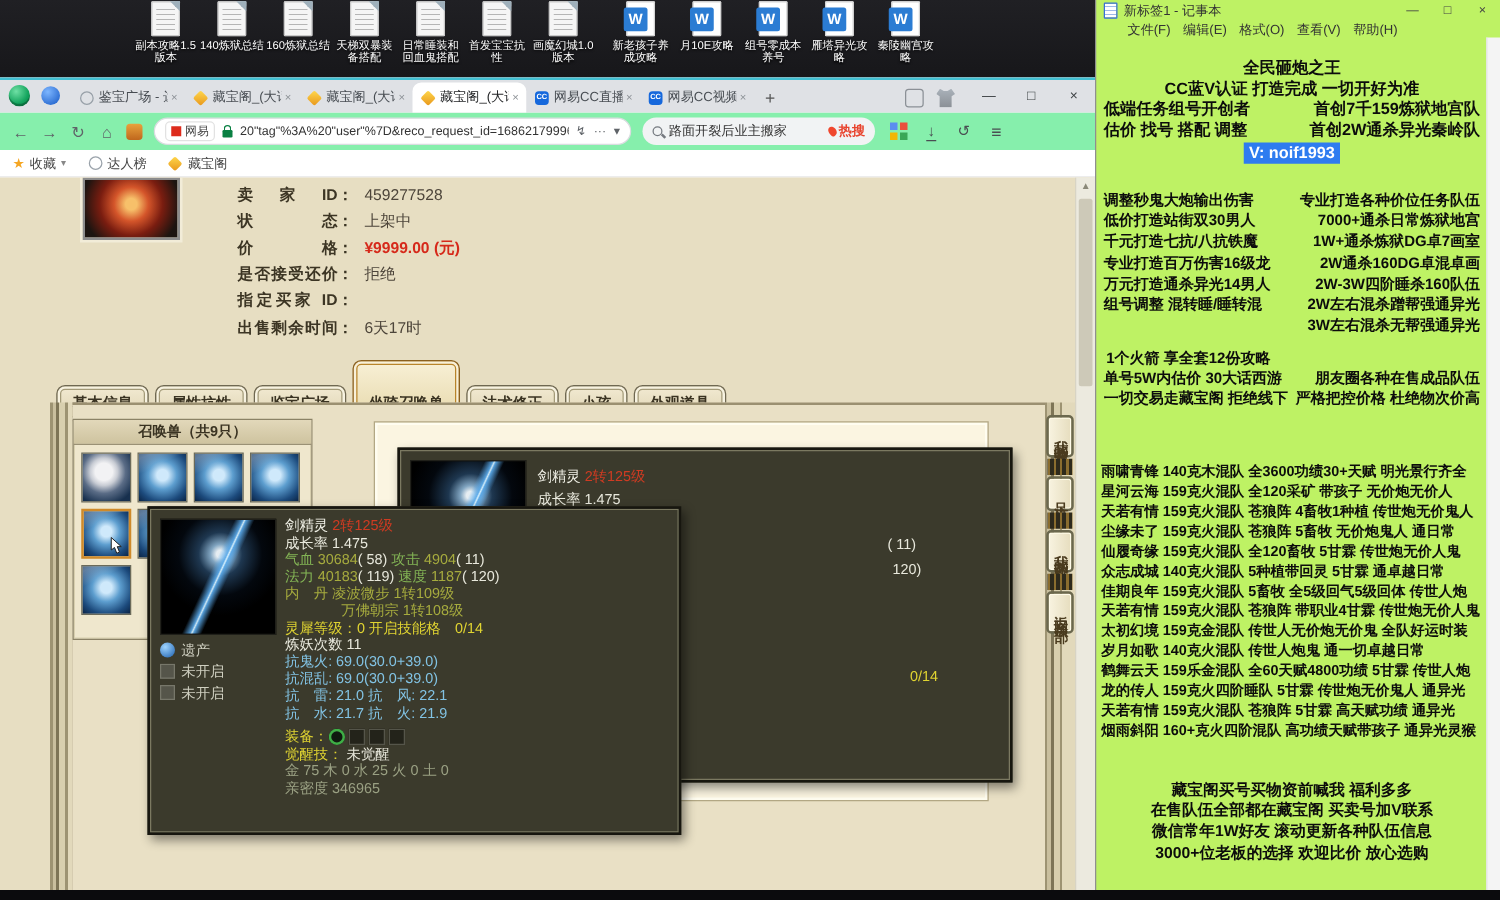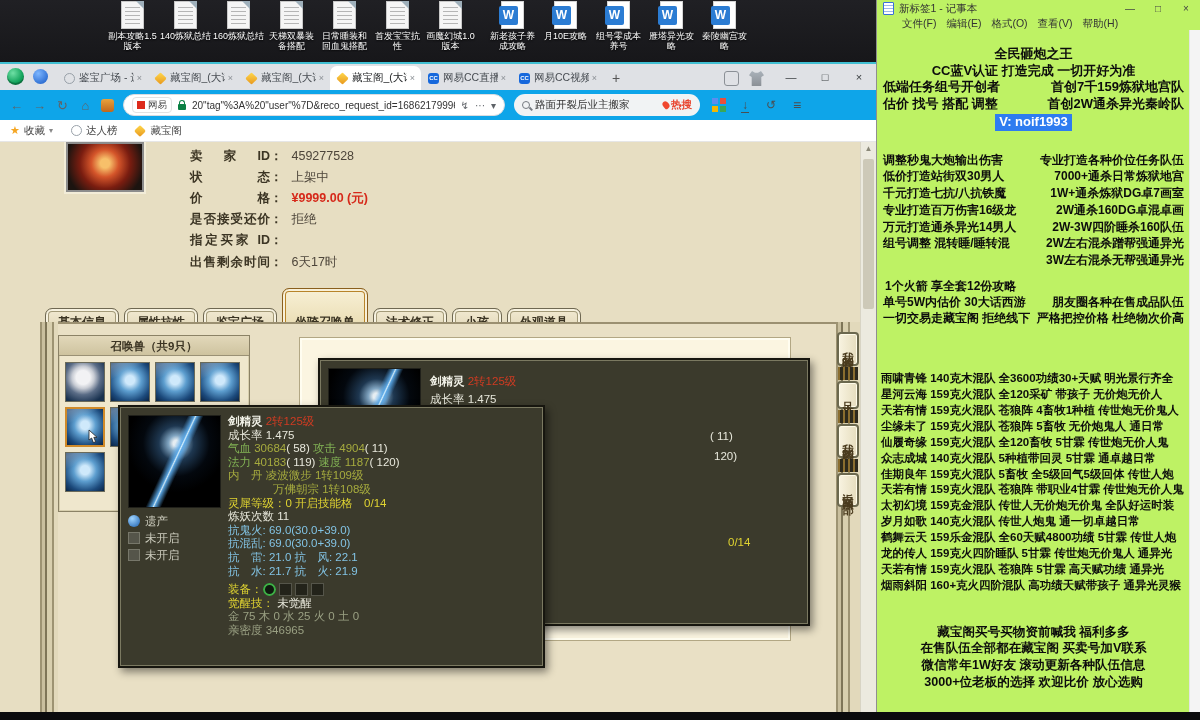--- a/index.html
+++ b/index.html
@@ -31,21 +31,21 @@
 .fav-globe{border-radius:50%;border:1.5px solid #98a0a8}
 .fav-gem{background:linear-gradient(135deg,#ffd84d,#e8971c);transform:rotate(45deg) scale(.8);border-radius:2px}
 .fav-cc{background:#1668dc;border-radius:3px;position:relative}
 .fav-cc::after{content:'CC';position:absolute;inset:0;color:#fff;font-size:6px;font-weight:bold;text-align:center;line-height:11px}
 .newtab{width:26px;height:24px;text-align:center;color:#555;font-size:14px;line-height:24px}
 .tsicons{position:absolute;right:112px;top:7px;display:flex;gap:10px}
 .tsicon{width:15px;height:15px;border:1.5px solid #8b9096;border-radius:3px}
 .tsicon.shirt{border:none;background:linear-gradient(#aab2ba,#8b9096);clip-path:polygon(20% 0,40% 12%,60% 12%,80% 0,100% 28%,82% 40%,82% 100%,18% 100%,18% 40%,0 28%)}
 .winctl{position:absolute;right:0;top:0;display:flex}
 .winctl span{width:34px;height:26px;text-align:center;line-height:26px;font-size:11px;color:#3c4043}
-.toolbar{height:30px;display:flex;align-items:center;padding:0 5px;background:#0ea5e9}
+.toolbar{height:30px;display:flex;align-items:center;padding:0 5px;background:#86efac}
 .nav{width:23px;text-align:center;font-size:13px;color:#5f6368}
 .orange-sq{width:13px;height:13px;border-radius:3px;background:linear-gradient(#e8a23c,#c0671d);margin:0 4px}
 .urlbox{width:382px;height:22px;border:1px solid #dadce0;border-radius:12px;display:flex;align-items:center;padding:0 8px;margin:0 5px;background:#fff}
 .nbadge{display:flex;align-items:center;border:1px solid #e2e2e2;border-radius:4px;padding:0 4px;height:16px;font-size:9.5px;color:#444;margin-right:6px;white-space:nowrap}
 .nbadge::before{content:'';width:8px;height:8px;background:#dd2b1c;margin-right:3px}
 .lock{width:8px;height:6px;background:#0a8043;border-radius:1px;position:relative;margin:3px 6px 0 0;flex:none}
 .lock::before{content:'';position:absolute;top:-4px;left:1px;width:4px;height:4px;border:1.5px solid #0a8043;border-bottom:none;border-radius:3px 3px 0 0}
 .url{font-size:10px;color:#333;white-space:nowrap;overflow:hidden;flex:1}
 .u-ic{color:#5f6368;font-size:10px;margin-left:6px;flex:none}
 .searchbox{width:186px;height:22px;background:#f1f3f4;border-radius:12px;display:flex;align-items:center;padding:0 8px;font-size:10.5px;color:#333;margin-left:4px}
@@ -94,21 +94,21 @@
 .parrow::after{content:'▲'}
 .pthumb{position:absolute;left:2px;top:17px;width:11px;height:150px;background:#cdc9b8;border-radius:2px}
 
 
 .popup{position:absolute;background:#3b3a2c;border:2px solid #17160f;box-shadow:inset 0 0 0 1px #7b7961,3px 4px 8px rgba(0,0,0,.45)}
 .popup.back{left:318px;top:216px;width:492px;height:268px;z-index:10}
 .popup.front{left:118px;top:263px;width:427px;height:263px;z-index:20}
 .pimg{position:absolute;left:8px;top:8px;width:93px;height:93px;border:1px solid #20201a;background:linear-gradient(115deg,transparent 44%,rgba(90,170,235,.9) 49%,rgba(215,242,255,.95) 50%,rgba(90,170,235,.9) 51%,transparent 56%),radial-gradient(circle at 52% 30%,rgba(242,250,255,.95) 4%,rgba(160,205,240,.8) 10%,rgba(60,110,160,.5) 22%,rgba(10,25,45,.3) 42%,rgba(0,0,0,0) 62%),#000}
 .ptext{position:absolute;left:108px;top:8px;right:5px;font-size:11.5px;line-height:13.6px;white-space:nowrap}
 .w{color:#e8e8dc}.red2{color:#cf3b22}.grn{color:#83b455}.olv{color:#a6ab3e}.yel{color:#e0d431}.blu{color:#82c3e4}.gry{color:#9aa083}
-.pname{font-weight:bold;color:#f2f2e8}
+.pname{font-weight:normal;color:#f2f2e8}
 .nd-ind{padding-left:45px}
 .pitems{position:absolute;left:8px;top:106px;font-size:11.5px;line-height:17px;color:#cfcfc0}
 .it-ic{width:12px;height:12px;margin-right:5px;display:inline-block;vertical-align:-2px}
 .it-blue{border-radius:50%;background:radial-gradient(circle at 35% 30%,#9fd4ff,#1b5fae)}
 .it-gray{background:#55554a;box-shadow:inset 0 0 0 1px #77776a}
 .eqrow{margin-top:5px}
 .eq{display:inline-block;width:13px;height:13px;margin-right:3px;vertical-align:-3px;background:#23231a;box-shadow:inset 0 0 0 1px #55554a}
 .eq.first{border-radius:50%;background:#0f1a0f;box-shadow:inset 0 0 0 2px #3fae46}
 .bfrag{position:absolute;font-size:11.5px;white-space:nowrap}
 

